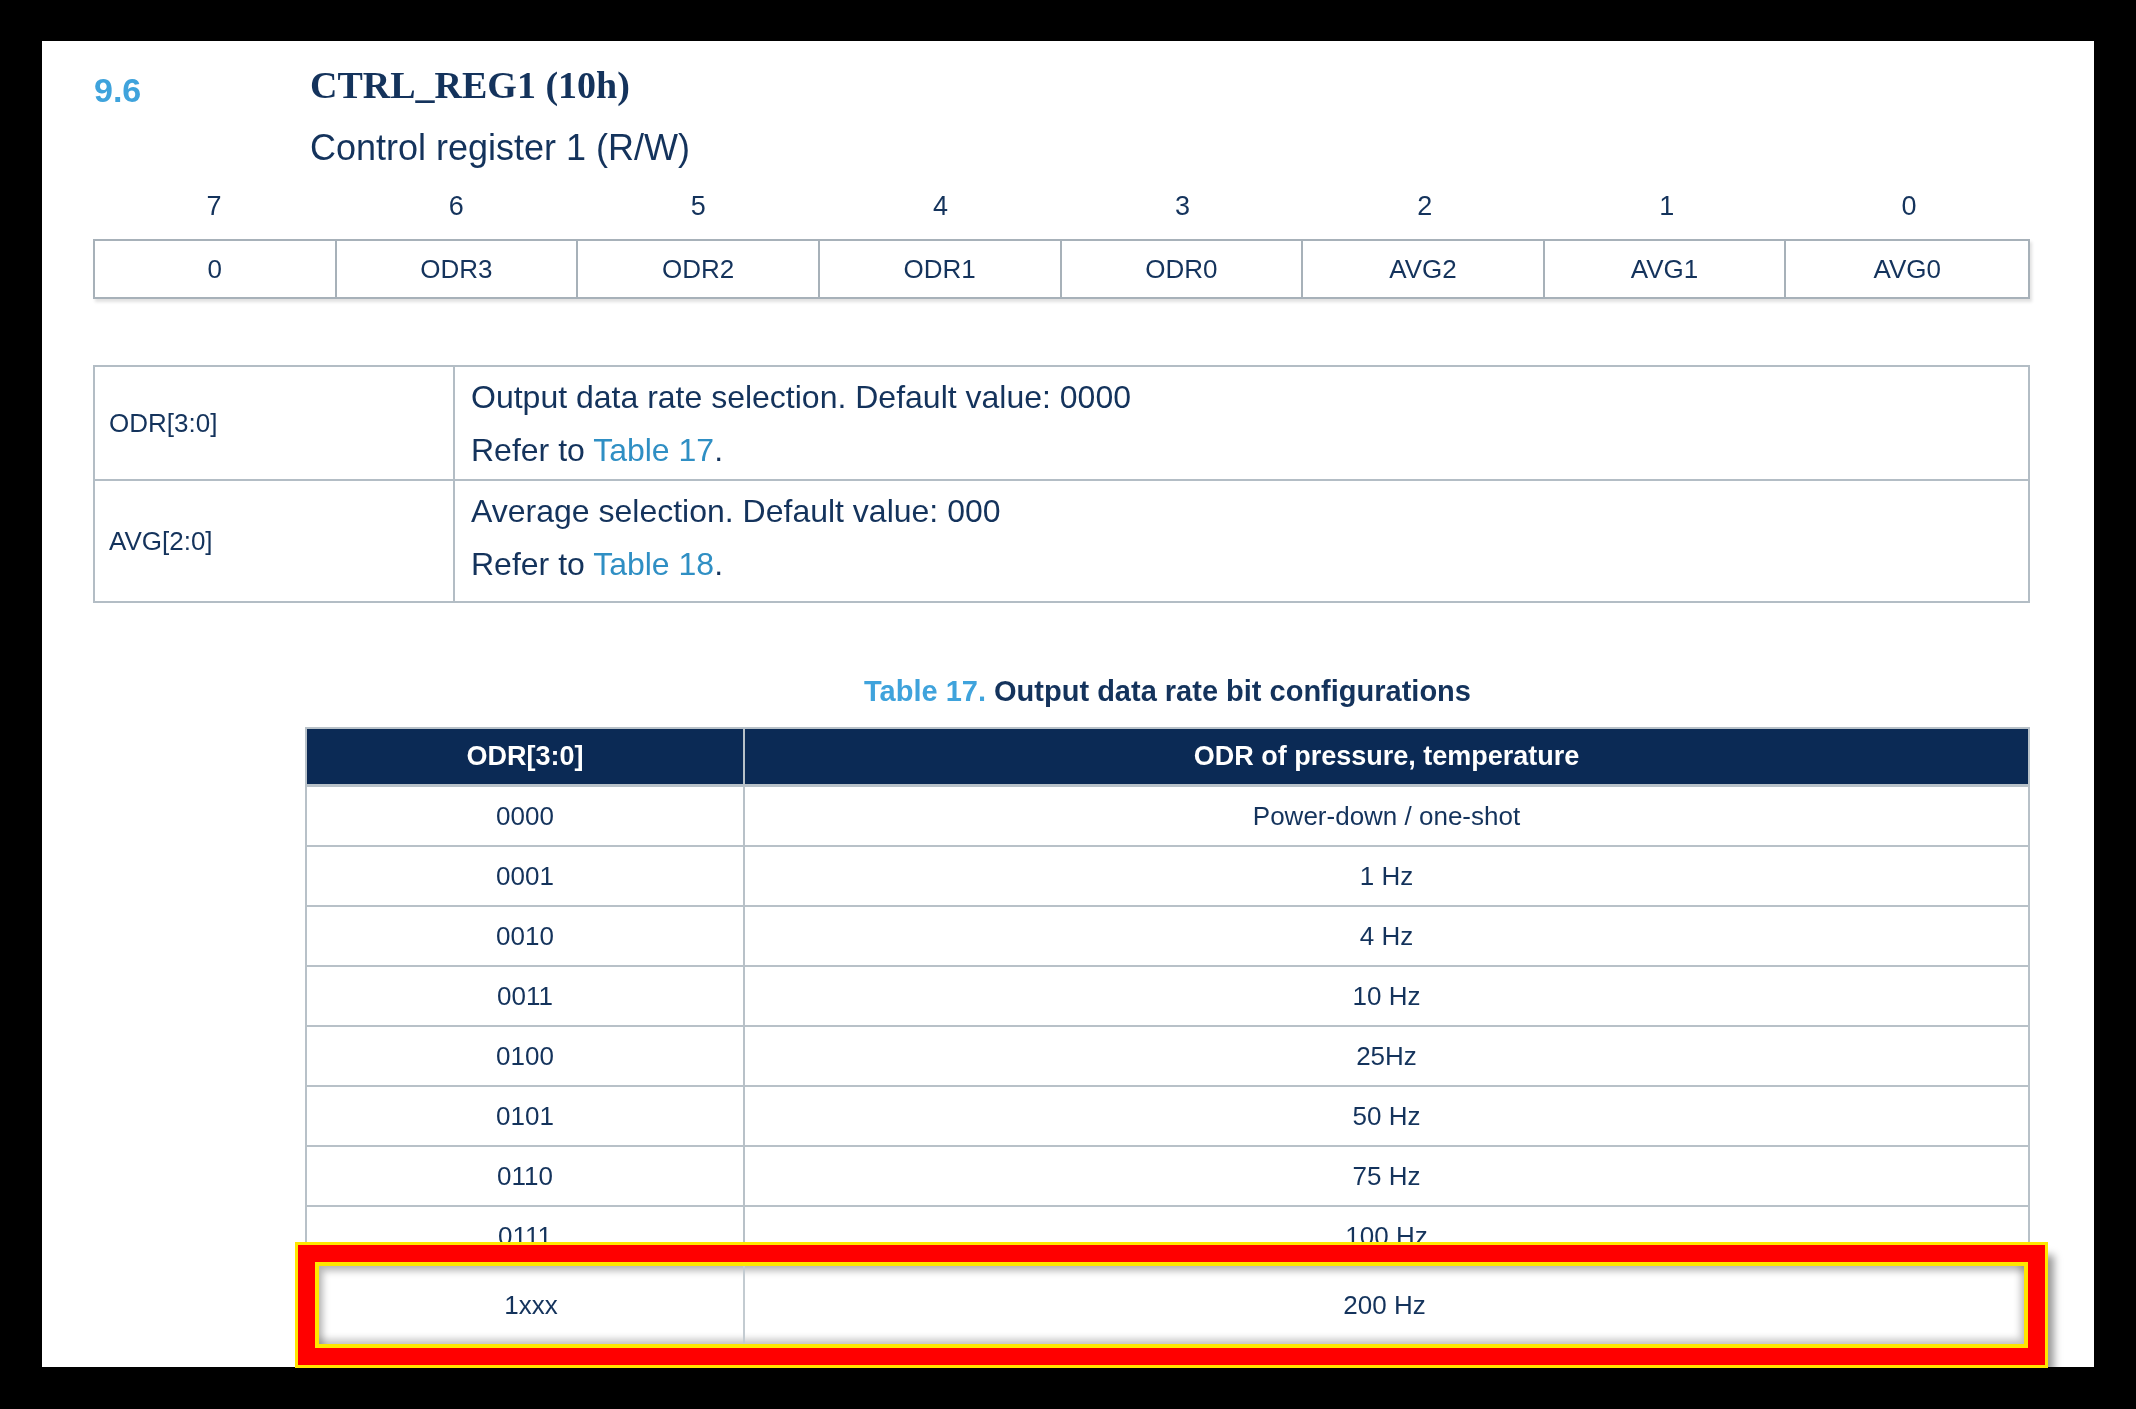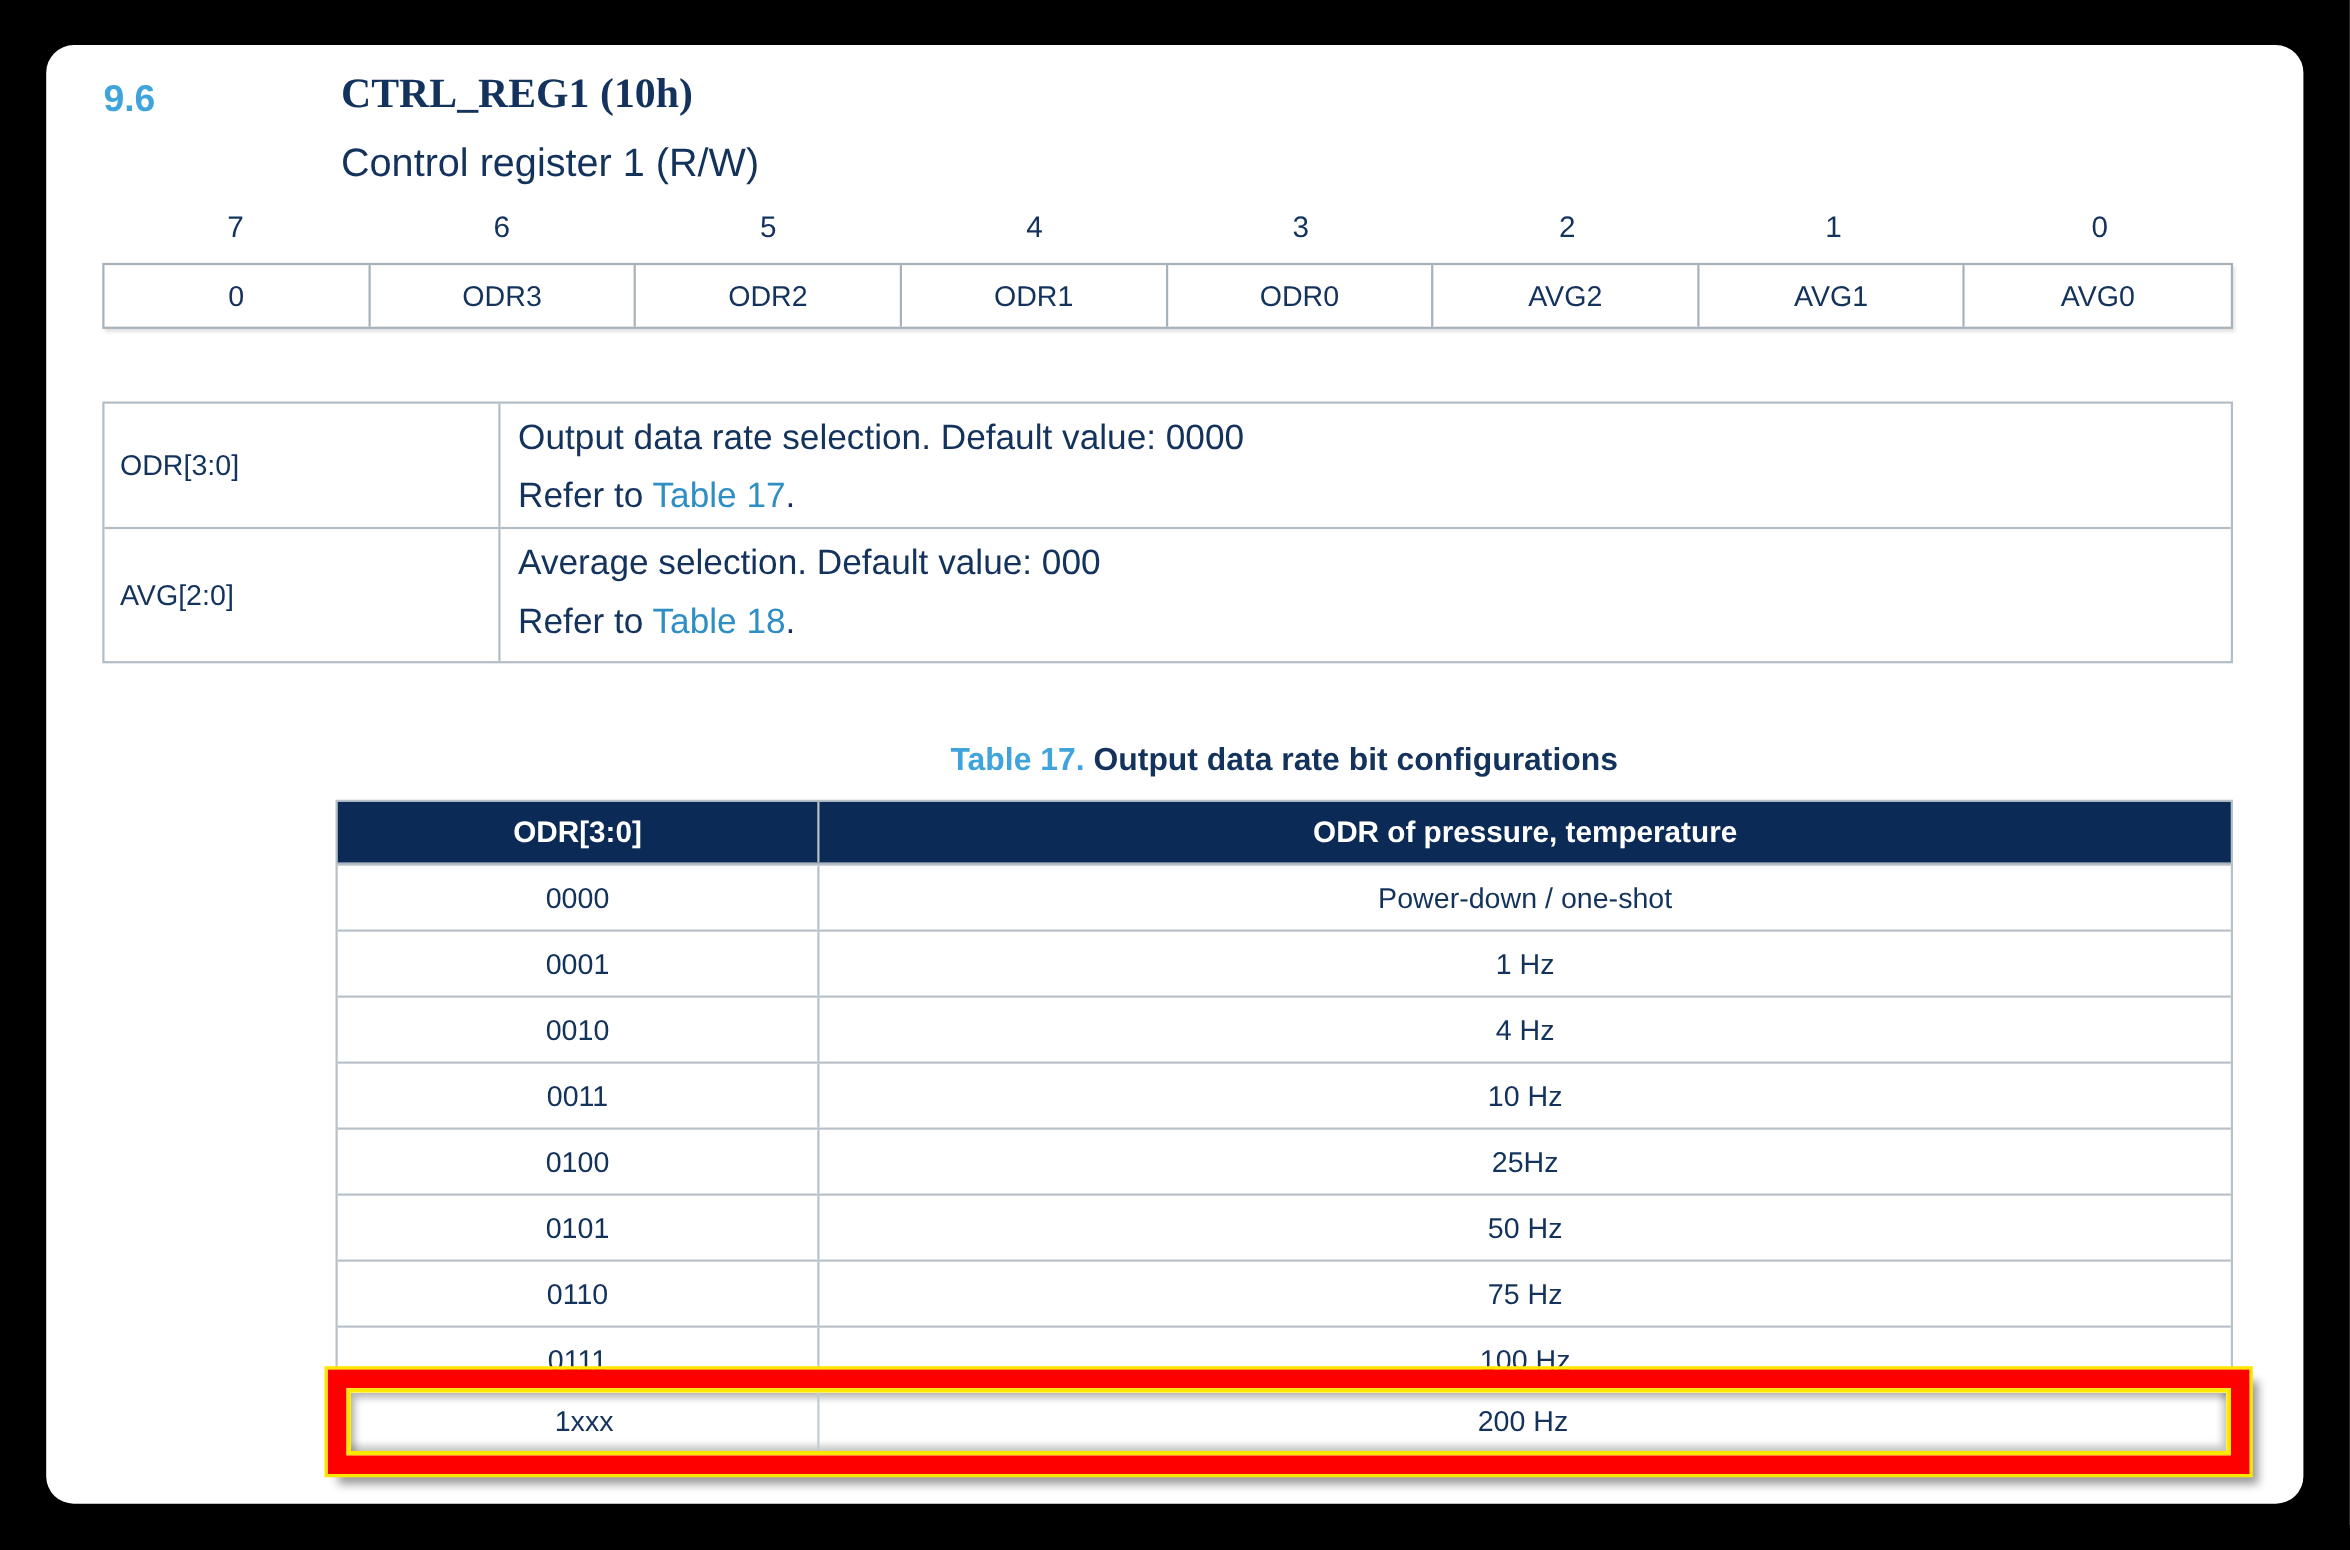--- a/index.html
+++ b/index.html
@@ -1,18 +1,18 @@
 <!DOCTYPE html>
 <html><head>
 <meta charset="utf-8">
 <style>
   * { margin:0; padding:0; box-sizing:border-box; }
   html, body { width:2136px; height:1409px; background:#000000;
                font-family:"Liberation Sans","DejaVu Sans",sans-serif; }
-  .page { position:absolute; left:42px; top:41px; width:2052px; height:1326px; background:#ffffff;border-radius:25px; }
+  .page { position:absolute; left:42px; top:41px; width:2052px; height:1326px; background:#ffffff; }
   .abs { position:absolute; }
 
   
   .section-num { left:52px; top:30px; font-size:34px; font-weight:bold; color:#3FA3DC; }
   .title       { left:268px; top:22px; font-size:38px; font-weight:bold; color:#14335C;font-family:Liberation Serif, serif; }
   .subtitle    { left:268px; top:86px; font-size:36px; color:#14335C; }
 
   
   .bitnums { left:51px; top:150px; width:1937px; display:grid; grid-template-columns:repeat(8,1fr); }
   .bitnums > div { text-align:center; font-size:27px; color:#14335C; }
@@ -49,21 +49,21 @@
             border-bottom:1px solid #B8C1C8; }
   .t17-hd > div { display:flex; align-items:center; justify-content:center; color:#ffffff;
                   font-weight:bold; font-size:27px; }
   .t17-hd > div:first-child { border-right:2px solid #B8C1C8; }
   .t17-row { display:grid; grid-template-columns:438px 1fr; height:60px; border-top:2px solid #B8C1C8; }
   .t17-row:first-of-type { border-top:none; }
   .t17-row > div { display:flex; align-items:center; justify-content:center; font-size:26px; color:#14335C; }
   .t17-row > div:first-child { border-right:2px solid #B8C1C8; }
 
   
-  .hl { left:256px; top:1204px; width:1747px; height:95px; border:17px solid #FF0000;
+  .hl { left:256px; top:1204px; width:1747px; height:120px; border:17px solid #FF0000;
         outline:3px solid #FFE600; background:#FF0000; box-shadow:9px 10px 8px rgba(0,0,0,0.40); }
   .hl-inner { width:100%; height:100%; border:4px solid #FFE600; background:#ffffff;
               display:grid; grid-template-columns:426px 1fr;
               box-shadow:inset 4px 5px 7px rgba(0,0,0,0.28), inset -4px -5px 7px rgba(0,0,0,0.22); }
   .hl-inner > div { display:flex; align-items:center; justify-content:center; font-size:26px; color:#14335C; }
   .hl-inner > div:first-child { border-right:2px solid #C3CBD1; }
 </style>
 </head>
 <body>
 

